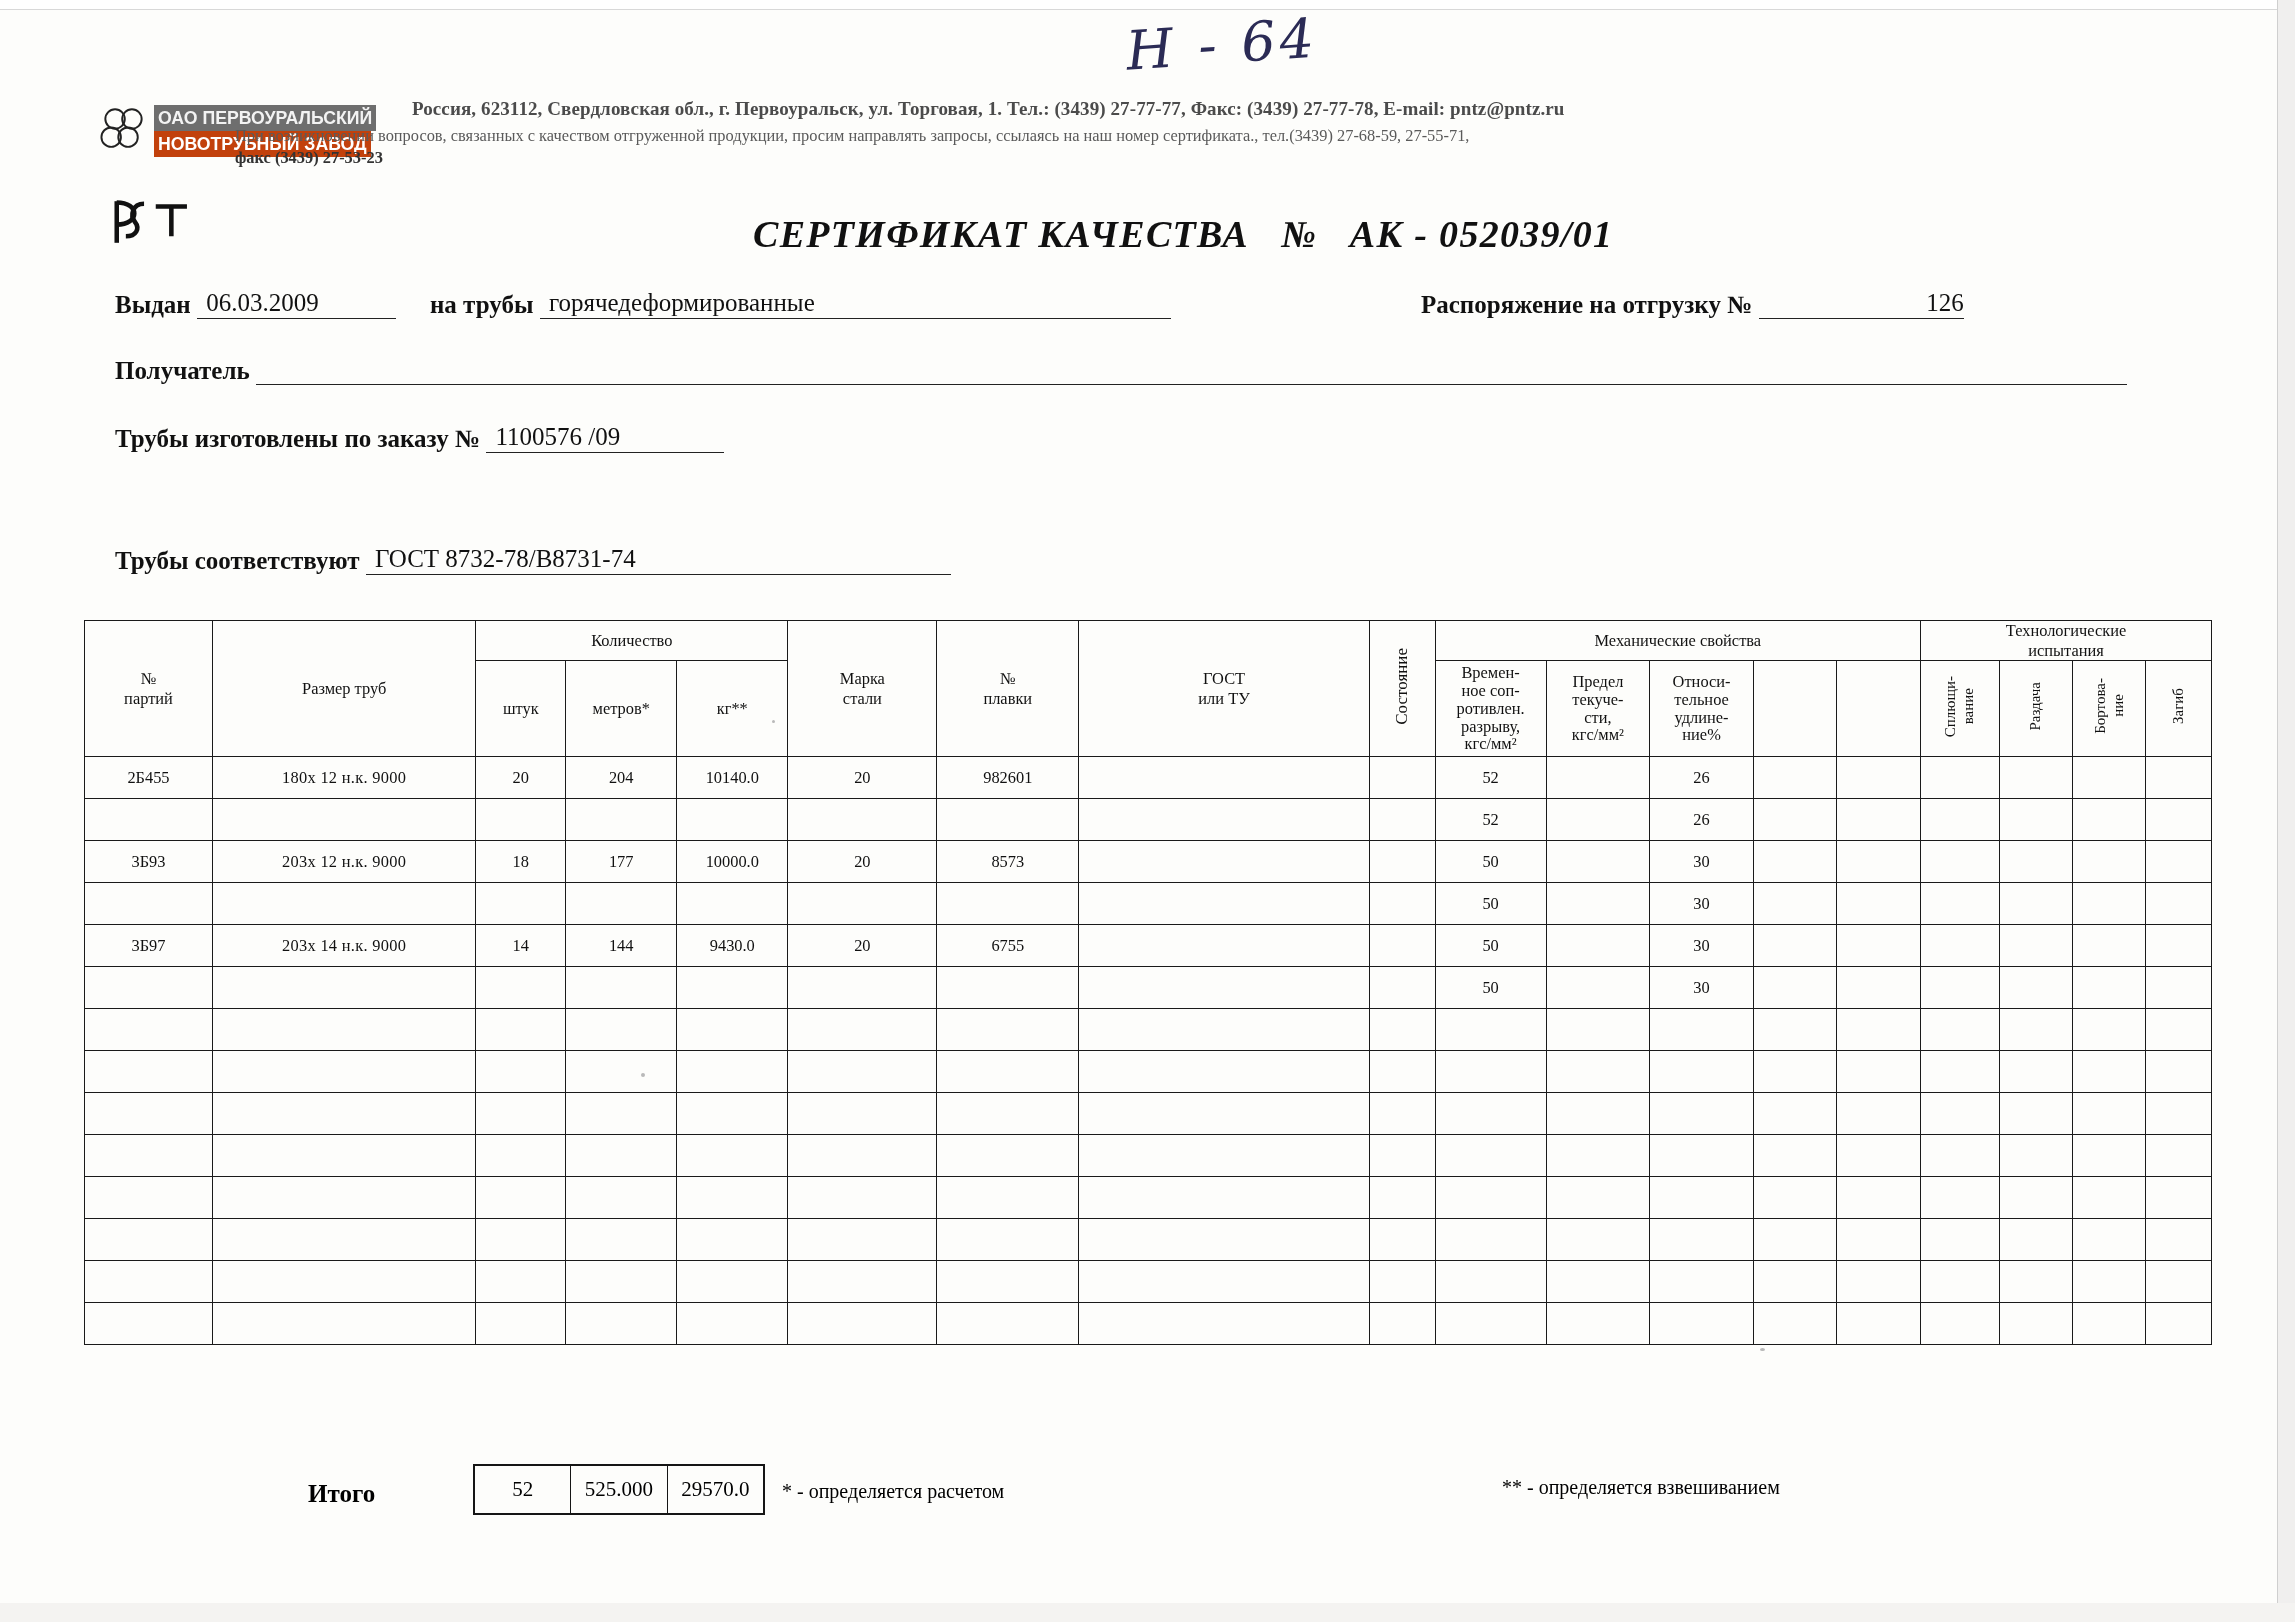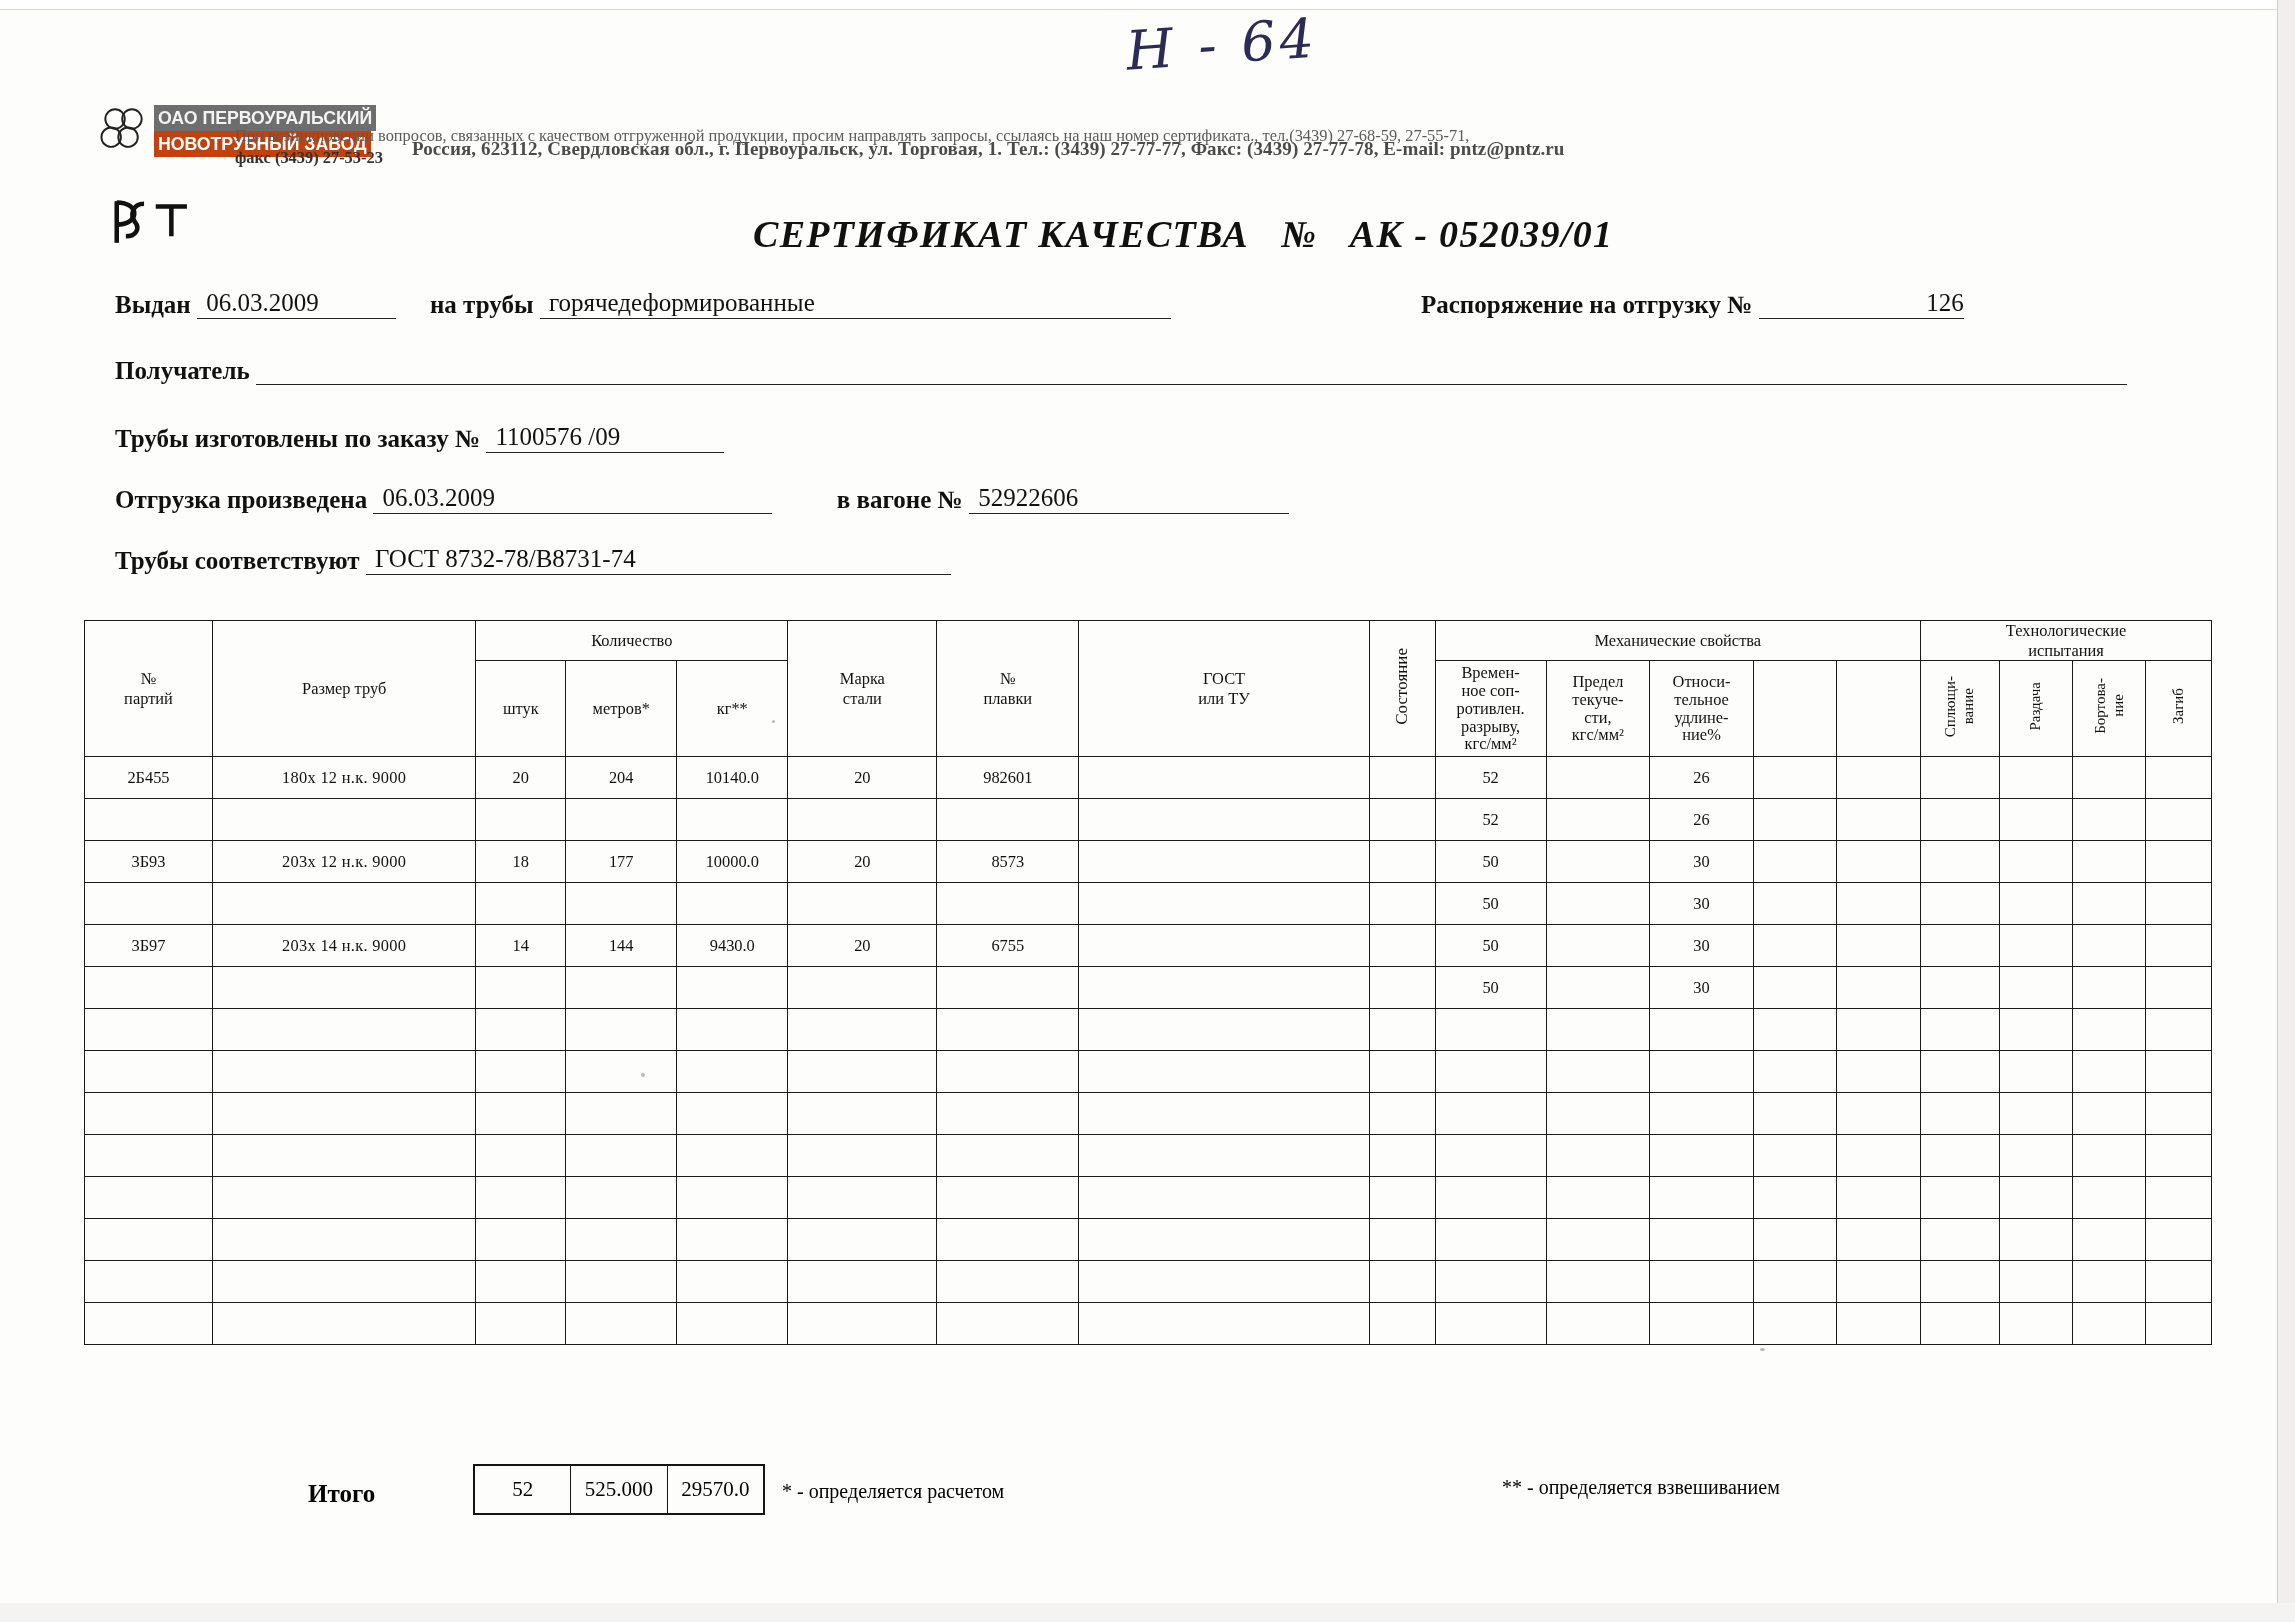--- a/index.html
+++ b/index.html
@@ -105,21 +105,20 @@
     top: 98px;
     width: 1767px;
     font-family: "Liberation Serif", serif;
   }
   .addr .l1 {
     font-size: 19px;
     font-weight: bold;
     color: #4b4b4b;
     letter-spacing: 0.1px;
     white-space: nowrap;
-    margin-top: 40px;
   }
   .addr .l2 {
     position: absolute;
     left: -177px;
     top: 27.5px;
     font-size: 16.4px;
     color: #5a5a5a;
     white-space: nowrap;
   }
   .addr .l3 {
@@ -312,26 +311,20 @@
     <div class="form-row" style="left:115px; top:357px;">
       <span class="lbl">Получатель</span>
       <span class="uline val" style="width:1862px;"></span>
     </div>
 
     <div class="form-row" style="left:115px; top:422px;">
       <span class="lbl">Трубы изготовлены по заказу №</span>
       <span class="uline val" style="width:229px;">1100576   /09</span>
     </div>
 
-    <div class="form-row" style="left:115px; top:483px;">
-      <span class="lbl">Отгрузка произведена</span>
-      <span class="uline val" style="width:389px;">06.03.2009</span>
-      <span class="lbl" style="margin-left:59px;">в вагоне №</span>
-      <span class="uline val" style="width:311px;">52922606</span>
-    </div>
 
     <div class="form-row" style="left:115px; top:544px;">
       <span class="lbl">Трубы соответствуют</span>
       <span class="uline val" style="width:576px;">ГОСТ 8732-78/В8731-74</span>
     </div>
 
     <table class="cert">
       <colgroup>
         <col style="width:121px">
         <col style="width:249px">

